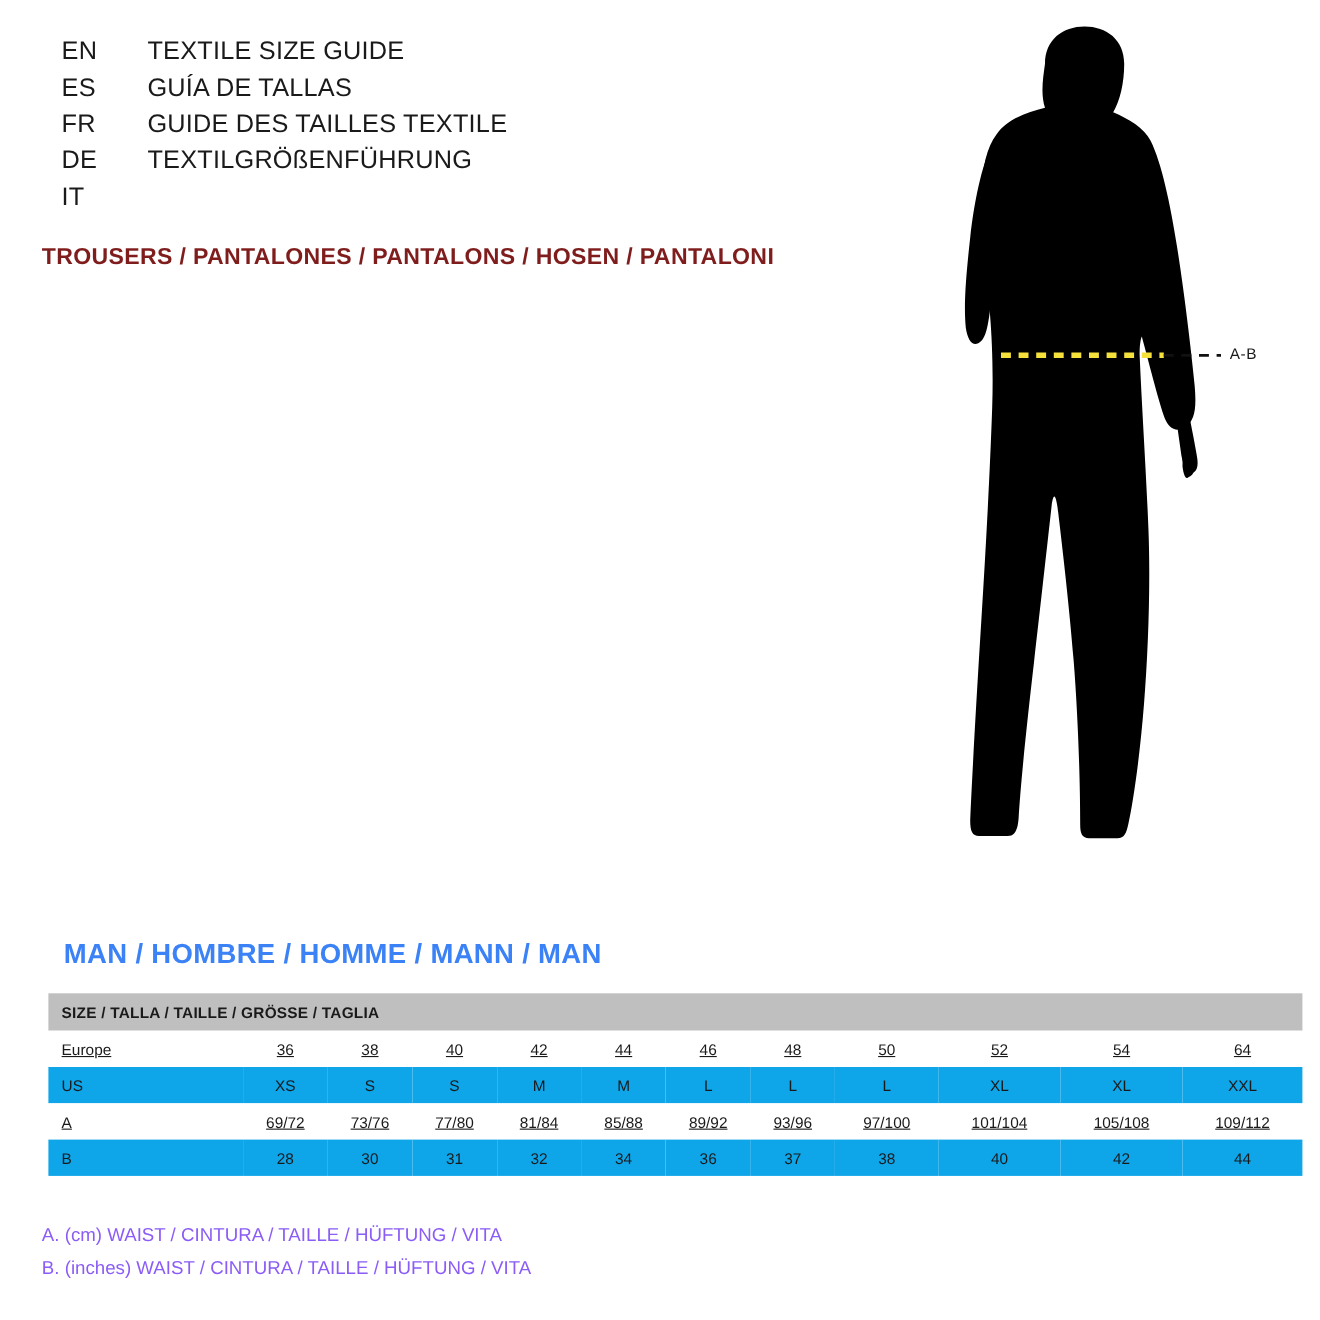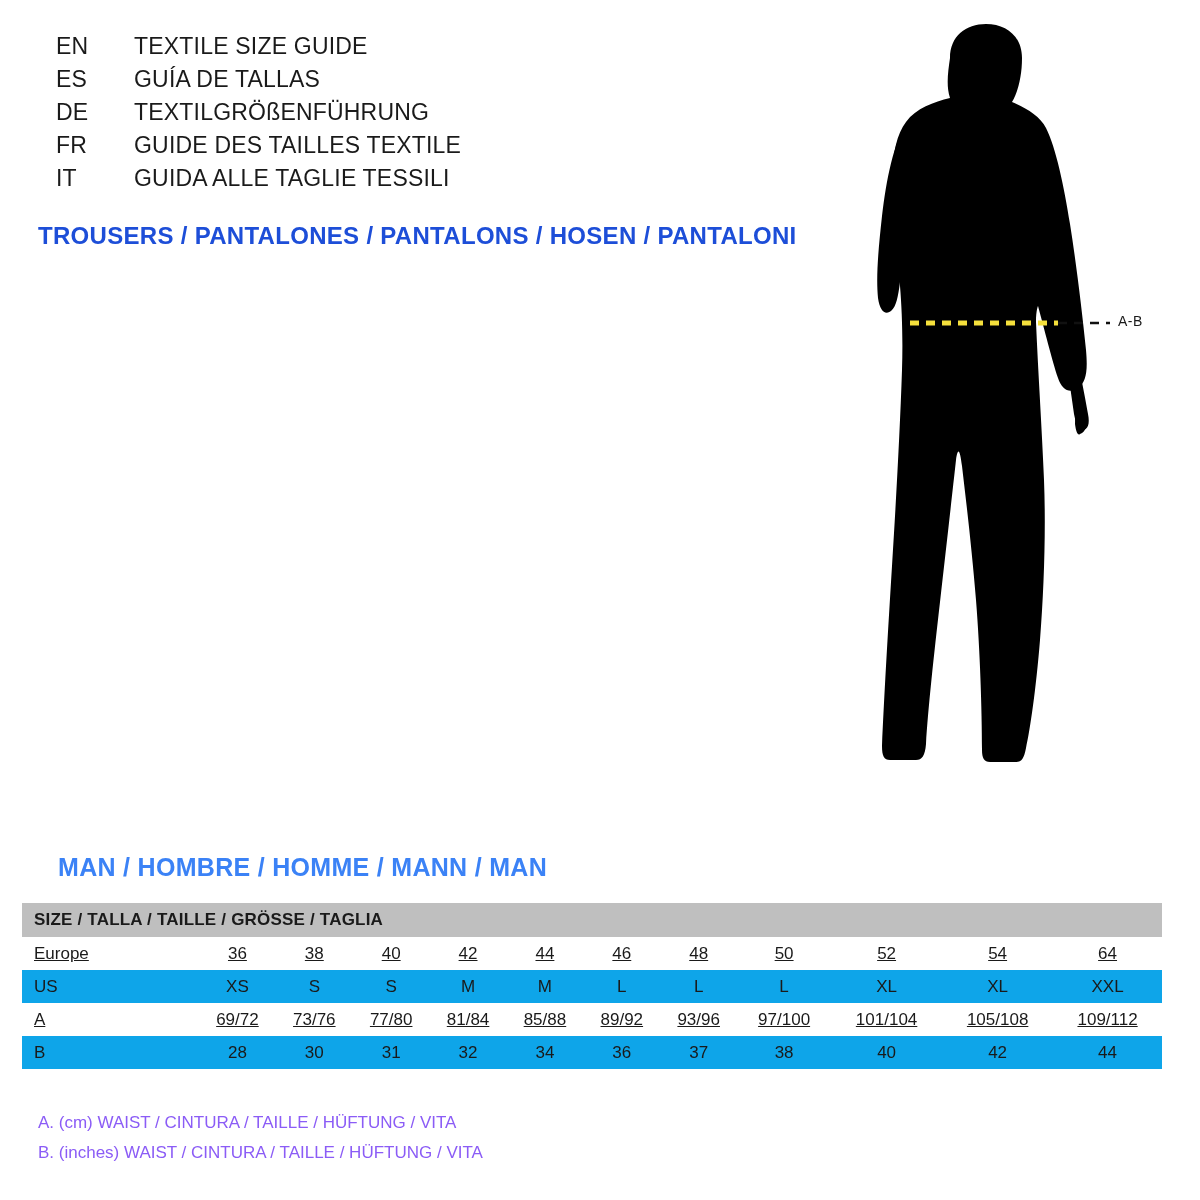--- a/index.html
+++ b/index.html
@@ -37,24 +37,24 @@
   }
   .lang-text {
     font-size: 23px;
     letter-spacing: 0.2px;
     color: #1a1a1a;
   }
   .garment-title {
     position: absolute;
     left: 38px;
     top: 222px;
-    font-size: 24px;
+    font-size: 21px;
     font-weight: bold;
     letter-spacing: 0.3px;
-    color: #1d4ed8;
+    color: #7f1d1d;
     white-space: nowrap;
   }
 
   
   .figure-wrap {
     position: absolute;
     left: 790px;
     top: 10px;
     width: 400px;
     height: 790px;
@@ -77,25 +77,25 @@
     top: 853px;
     font-size: 25px;
     font-weight: bold;
     letter-spacing: 0.3px;
     color: #3b82f6;
     margin-left: 20px;
   }
 
   .size-table {
     position: absolute;
-    left: 22px;
+    left: 44px;
     top: 903px;
     width: 1140px;
     border-collapse: collapse;
-    font-size: 17px;
+    font-size: 14px;
   }
   .size-table td, .size-table th {
     padding: 0;
     height: 33px;
     text-align: center;
     font-weight: normal;
     color: #1a1a1a;
     vertical-align: middle;
   }
   .size-table .row-head {
@@ -131,30 +131,29 @@
 <div class="lang-block">
   <div class="lang-row">
     <span class="lang-code">EN</span>
     <span class="lang-text">TEXTILE SIZE GUIDE</span>
   </div>
   <div class="lang-row">
     <span class="lang-code">ES</span>
     <span class="lang-text">GUÍA DE TALLAS</span>
   </div>
   <div class="lang-row">
+    <span class="lang-code">FR</span>
+    <span class="lang-text">GUIDE DES TAILLES TEXTILE</span>
+  </div>
+  <div class="lang-row">
     <span class="lang-code">DE</span>
     <span class="lang-text">TEXTILGRÖßENFÜHRUNG</span>
   </div>
   <div class="lang-row">
-    <span class="lang-code">FR</span>
-    <span class="lang-text">GUIDE DES TAILLES TEXTILE</span>
-  </div>
-  <div class="lang-row">
     <span class="lang-code">IT</span>
-    <span class="lang-text">GUIDA ALLE TAGLIE TESSILI</span>
   </div>
 </div>
 
 <div class="garment-title">TROUSERS / PANTALONES / PANTALONS / HOSEN / PANTALONI</div>
 
 <div class="figure-wrap">
   <svg width="400" height="790" viewBox="0 0 400 790" xmlns="http://www.w3.org/2000/svg">
     <g>
       <path fill="#000000" d="
         M 160 48

